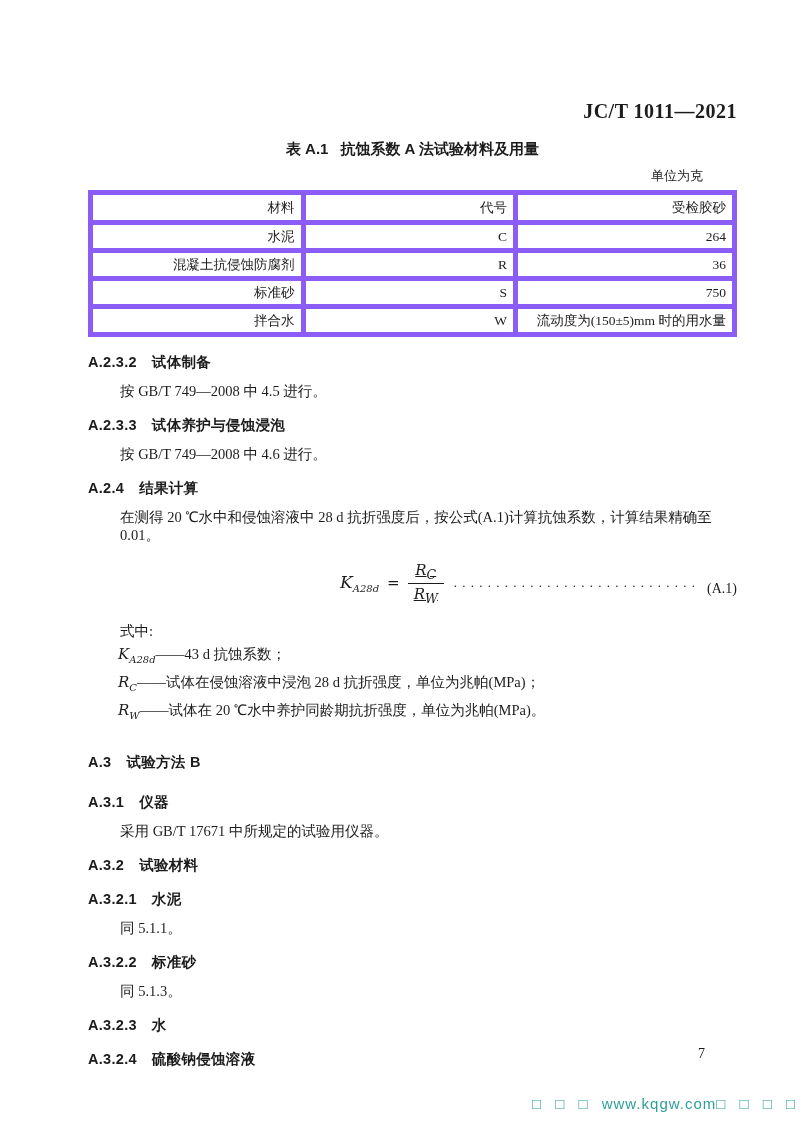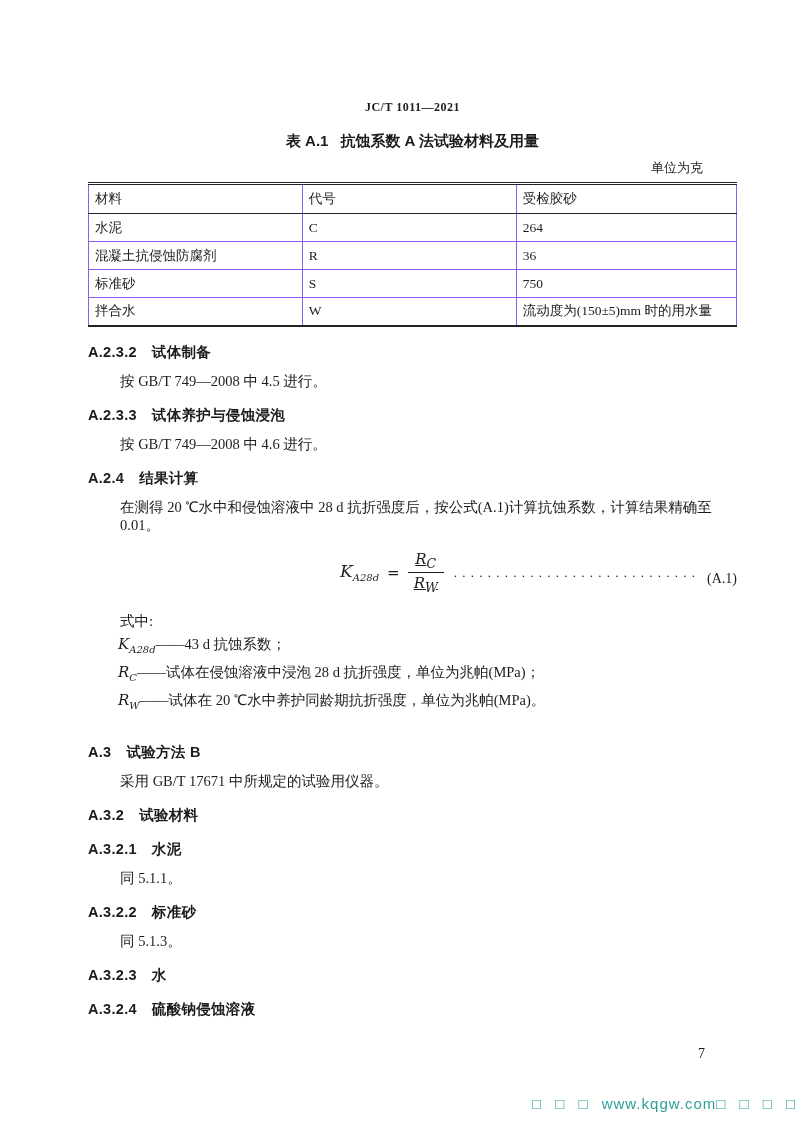--- a/index.html
+++ b/index.html
@@ -9,23 +9,23 @@
     font-family: "Liberation Serif", serif;
     color: #1c1c1c;
     position: relative;
     overflow: hidden;
   }
   .page { position: absolute; inset: 0; }
   .content { margin-left: 88px; margin-right: 63px; }
 
   .doc-code {
     margin-top: 100px;
-    text-align: center;
+    text-align: right;
     font-weight: bold;
-    font-size: 12px;
+    font-size: 20px;
     letter-spacing: 0.5px;
     font-family: "Liberation Serif", serif;
   }
 
   .table-title {
     margin-top: 17px;
     text-align: center;
     font-family: "Liberation Sans", sans-serif;
     font-weight: bold;
     font-size: 15px;
@@ -41,22 +41,22 @@
   }
 
   table.materials {
     width: 100%;
     border-collapse: collapse;
     font-size: 13.5px;
     border-top: 3px double #222;
     border-bottom: 2.5px solid #222;
   }
   table.materials th, table.materials td {
-    border: 1px solid #8b5cf6;
-    text-align: left;
+    border: 5px solid #8b5cf6;
+    text-align: right;
     font-weight: normal;
     height: 28px;
     padding: 2px 6px;
   }
   table.materials thead th { height: 30px; border-bottom: 1.8px solid #222; }
   table.materials col.c1 { width: 33%; }
   table.materials col.c2 { width: 33%; }
   table.materials col.c3 { width: 34%; }
 
   .h3 {
@@ -214,20 +214,23 @@
       </div>
       <div class="witem">
         <span class="sym"><span>R</span><sub>W</sub></span><span>——试体在 20 ℃水中养护同龄期抗折强度，单位为兆帕(MPa)。</span>
       </div>
     </div>
 
     <div class="h3 big-gap">
       <span class="num">A.3</span><span>试验方法 B</span>
     </div>
 
+    <div class="h3 mid-gap">
+      <span class="num">A.3.1</span><span>仪器</span>
+    </div>
     <div class="p">采用 GB/T 17671 中所规定的试验用仪器。</div>
 
     <div class="h3">
       <span class="num">A.3.2</span><span>试验材料</span>
     </div>
 
     <div class="h3">
       <span class="num">A.3.2.1</span><span>水泥</span>
     </div>
     <div class="p">同 5.1.1。</div>

